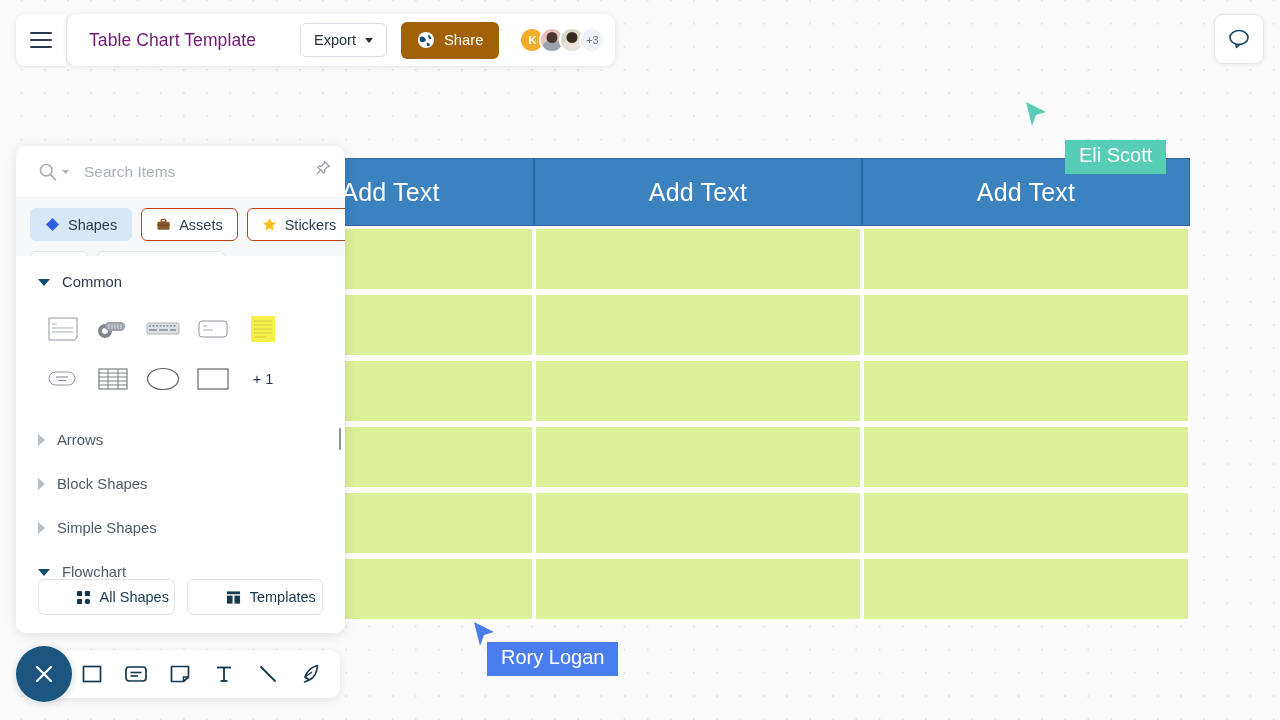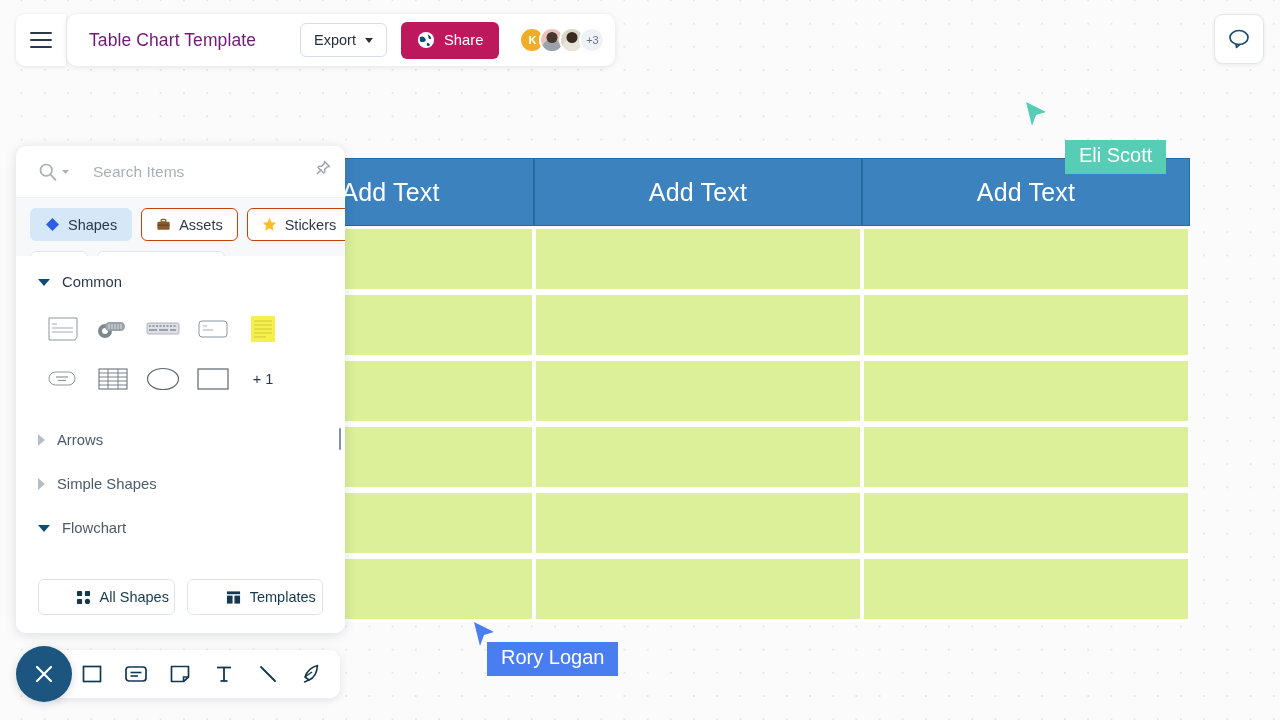--- a/index.html
+++ b/index.html
@@ -107,21 +107,21 @@
     font-family: "Liberation Sans", sans-serif;
   }
   .caret-down {
     width: 0; height: 0;
     border-left: 4.5px solid transparent;
     border-right: 4.5px solid transparent;
     border-top: 5.5px solid #26313d;
   }
   .share-btn {
     height: 37px;
-    background: #be185d;
+    background: #a16207;
     color: #fff;
     border: none;
     border-radius: 6px;
     font-size: 14.8px;
     display: flex; align-items: center; gap: 9px;
     padding: 0 16px;
     cursor: pointer;
     font-family: "Liberation Sans", sans-serif;
   }
   .avatars { display: flex; align-items: center; padding-left: 6px; }
@@ -188,21 +188,21 @@
     border-bottom: 1px solid #f0f1f3;
     flex: 0 0 auto;
     position: relative;
   }
   .search-ico-group { display: flex; align-items: center; gap: 3px; }
   .search-input {
     border: none; outline: none;
     font-size: 15.5px;
     color: #3b4653;
     font-family: "Liberation Sans", sans-serif;
-    margin-left: 23px;
+    margin-left: 14px;
     width: 200px;
     background: transparent;
   }
   .search-input::placeholder { color: #a9b0b8; }
   .pin-btn {
     position: absolute; right: 14px; top: 14px;
     cursor: pointer;
   }
 
   .tabs-area {
@@ -605,20 +605,24 @@
       </div>
       <div class="shape-item plus-one">+ 1</div>
     </div>
 
     <div class="group-head collapsed">
       <span class="tri-right"></span>
       <span>Arrows</span>
     </div>
     <div class="group-head collapsed">
       <span class="tri-right"></span>
+      <span>Block Shapes</span>
+    </div>
+    <div class="group-head collapsed">
+      <span class="tri-right"></span>
       <span>Simple Shapes</span>
     </div>
     <div class="group-head collapsed">
       <span class="tri-down"></span>
       <span>Flowchart</span>
     </div>
 
     <div class="panel-scrollbar"></div>
   </div>
 

